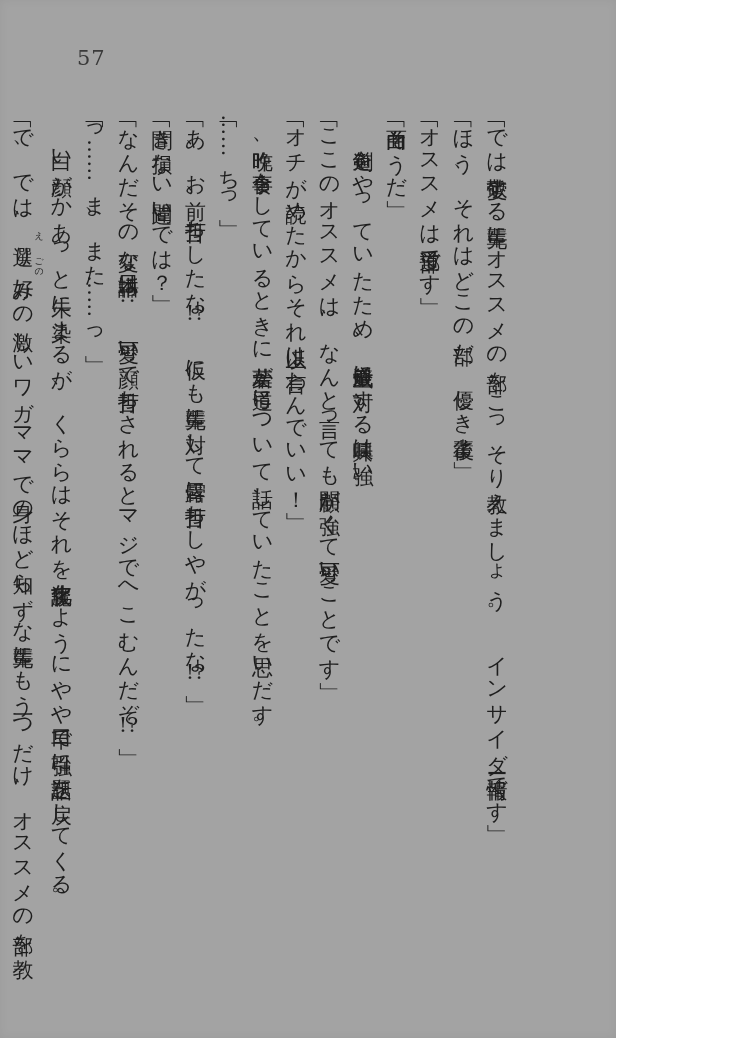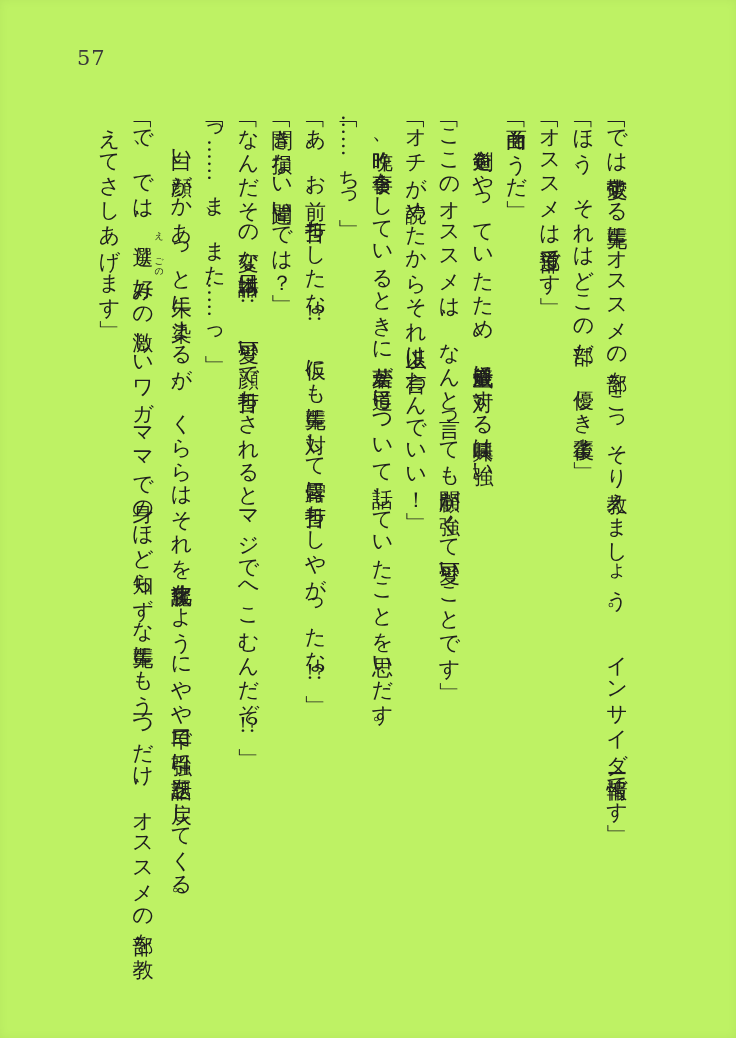--- a/index.html
+++ b/index.html
@@ -2,23 +2,23 @@
 <html lang="ja"><head>
 <meta charset="utf-8">
 <style>
   html, body {
     margin: 0;
     padding: 0;
     background: #ffffff;
   }
   .page {
     position: relative;
-    width: 736px;
+    width: 616px;
     height: 1038px;
-    background: #bef264;
+    background: #a3a3a3;
     overflow: hidden;
     box-shadow: inset 0 0 10px rgba(0,0,0,0.05);
     font-family: "DejaVu Serif", "Liberation Serif", serif;
   }
   .page-number {
     position: absolute;
     top: 46px;
     left: 77px;
     font-size: 21px;
     color: #3a3a3a;

